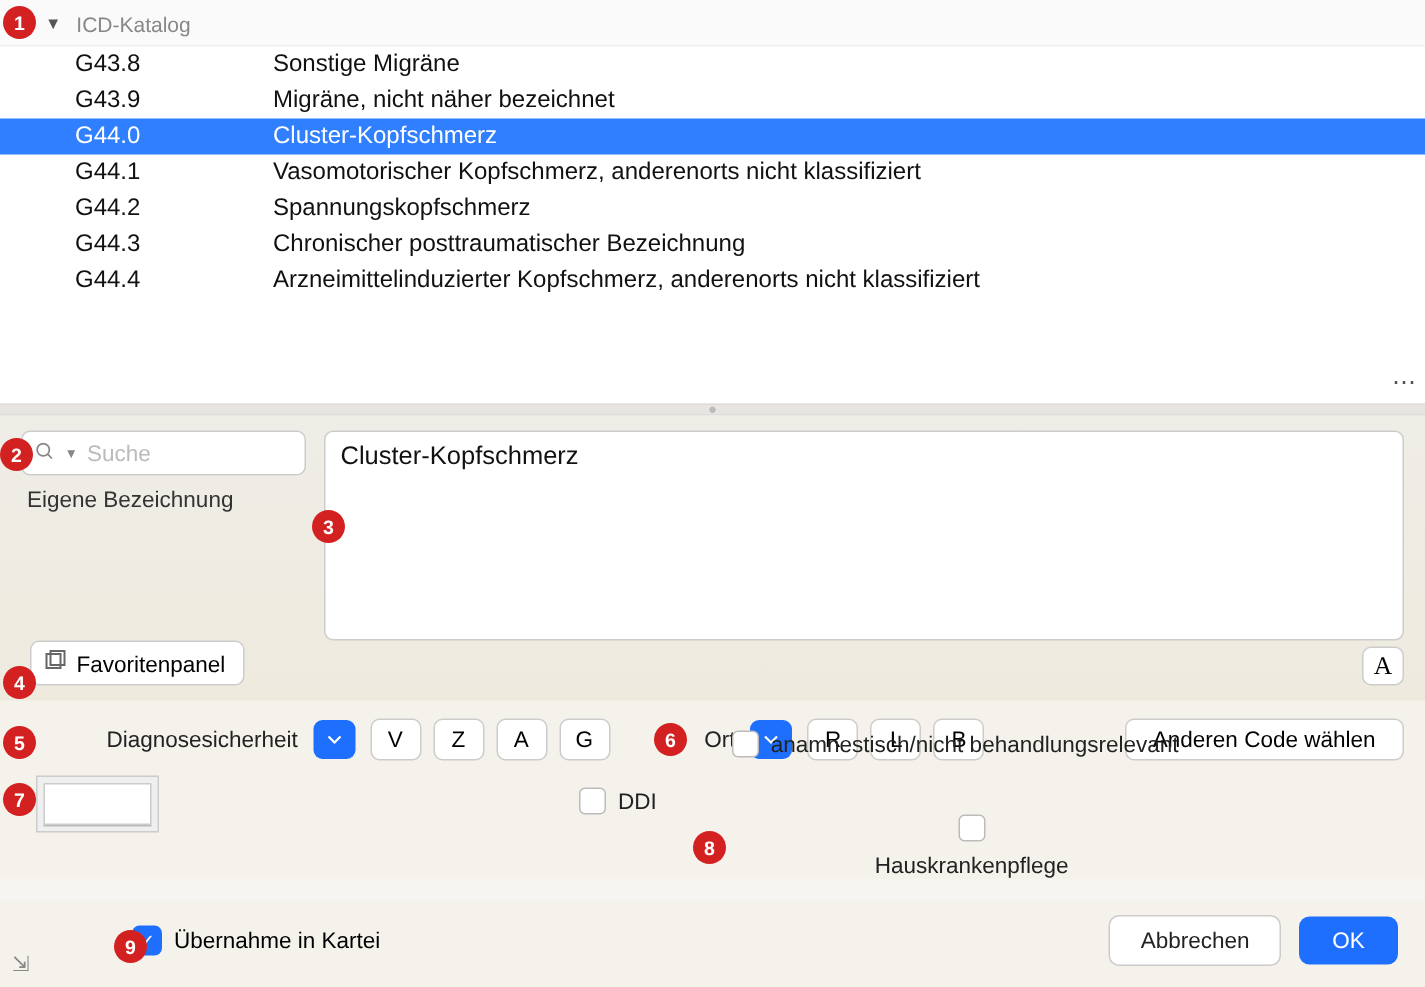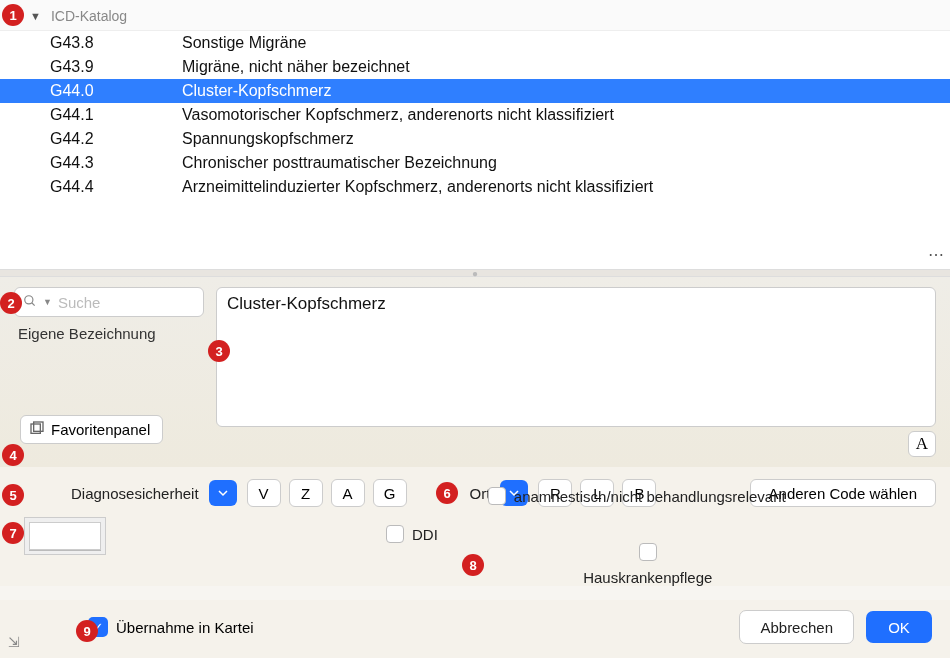--- a/index.html
+++ b/index.html
@@ -110,27 +110,27 @@
       border: 1px solid #ccc;
       border-radius: 6px;
       height: 140px;
       padding: 6px 10px;
       font-size: 17px;
       color: #111;
     }
 
     .fav-btn {
       position: absolute;
-      left: 20px; bottom: 23px;
+      left: 20px; bottom: 10px;
       background: #fff;
       border: 1px solid #ccc;
       border-radius: 6px;
       padding: 4px 12px 4px 8px;
       display: inline-flex;
-      align-items: center;
+      align-items: flex-end;
       gap: 6px;
       font-size: 15px;
     }
     .fav-btn .ficon { color:#666; }
 
     .font-btn {
       position: absolute;
       right: 14px; bottom: 10px;
       width: 28px; height: 26px;
       background: #fff;

